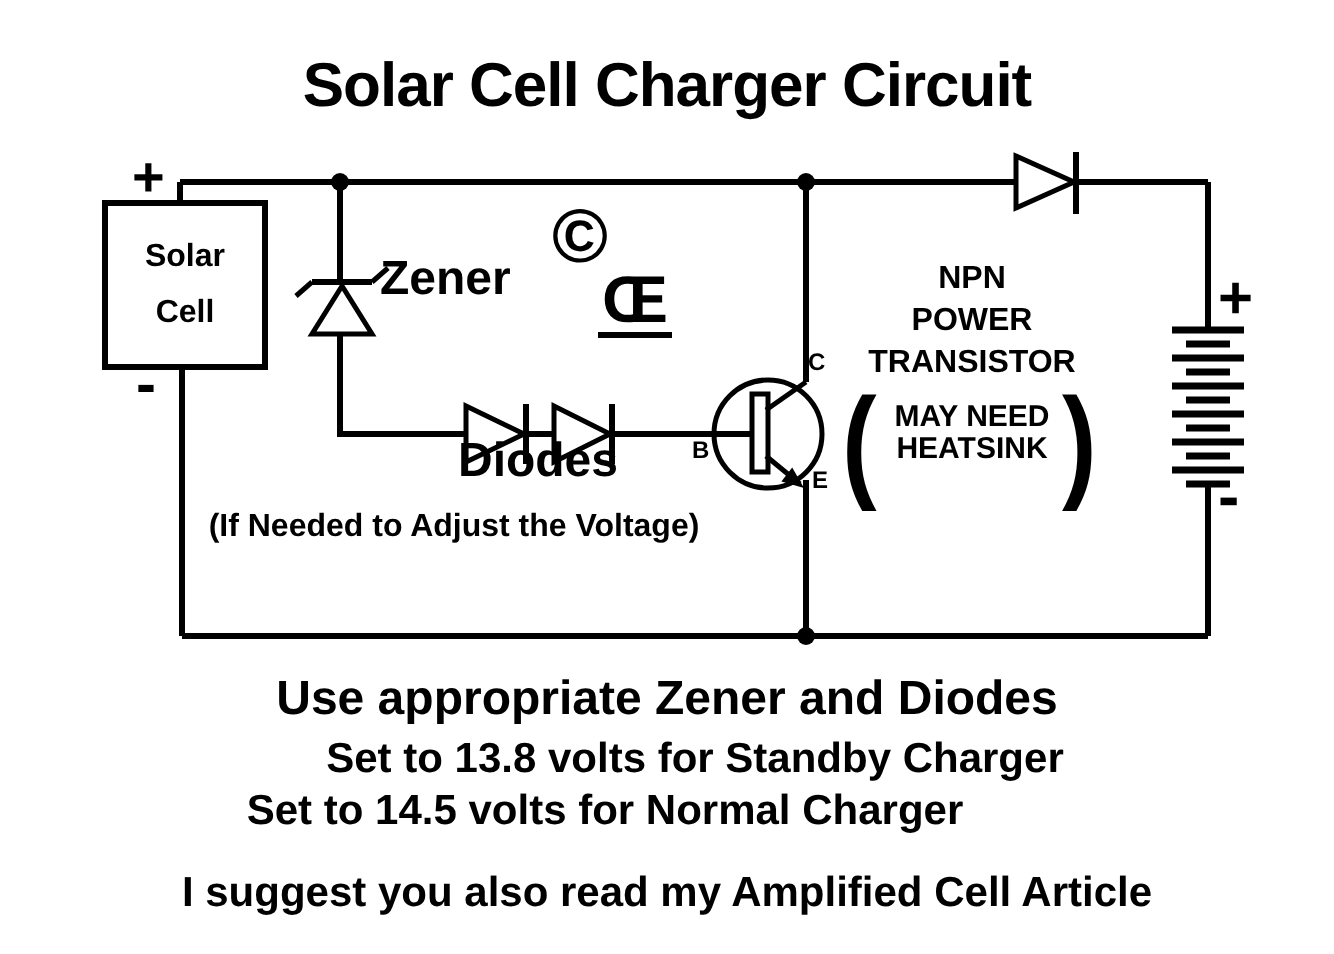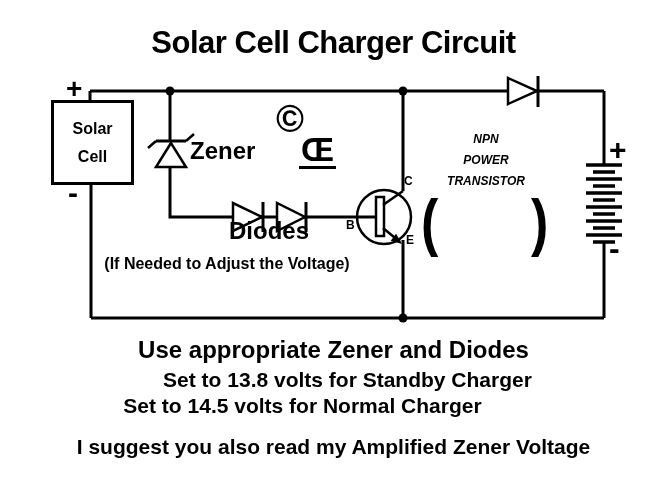--- a/index.html
+++ b/index.html
@@ -8,31 +8,31 @@
     font-family:"Liberation Sans",sans-serif;color:#000;overflow:hidden;padding-left:48px;
   }
   svg{position:absolute;left:0;top:0;}
   .t{position:absolute;font-weight:bold;color:#000;white-space:nowrap;line-height:1;}
   .center{text-align:center;}
   #title{left:0;top:27px;width:667px;font-size:31px;letter-spacing:-0.5px;}
   #solar-label{left:52px;top:101px;width:81px;height:83px;display:flex;flex-direction:column;
     align-items:center;justify-content:center;font-size:16px;line-height:28px;font-weight:bold;position:absolute;}
   #plus-solar{left:66px;top:75px;font-size:28px;}
   #minus-solar{left:68px;top:178px;font-size:30px;}
-  #zener-label{left:190px;top:139px;font-size:24px;}
+  #zener-label{left:190px;top:128px;font-size:24px;}
   #copyright{left:276px;top:100px;display:flex;align-items:baseline;position:absolute;font-weight:bold;}
   #copyright .sym{font-size:38px;line-height:38px;}
   #copyright .year{font-size:26px;margin-left:7px;}
   #initials{left:299px;top:134px;font-size:33px;line-height:31px;border-bottom:3px solid #000;padding:0 2px 1px 2px;}
   #diodes-label{left:189px;top:219px;width:160px;font-size:24px;}
   #diodes-caption{left:37px;top:256px;width:380px;font-size:16px;}
   #b-label{left:346px;top:219px;font-size:12px;}
   #c-label{left:404px;top:175px;font-size:12px;}
   #e-label{left:406px;top:234px;font-size:12px;}
-  #npn-block{left:416px;top:129px;width:140px;font-size:12px;line-height:21px;font-style:italic;}
+  #npn-block{left:416px;top:129px;width:140px;font-size:16px;line-height:21px;}
   #paren-left,#paren-right{top:191px;font-size:52px;line-height:52px;transform:scaleY(1.2);transform-origin:top;}
   #paren-left{left:421px;}
   #paren-right{left:531px;}
   #heatsink-note{left:438px;top:201px;width:96px;font-size:15px;line-height:16px;}
   #battery-plus{left:609px;top:135px;font-size:30px;}
   #battery-minus{left:609px;top:232px;font-size:32px;}
   #note1{left:0;top:338px;width:667px;font-size:24px;}
   #note2{left:14px;top:369px;width:667px;font-size:21px;}
   #note3{left:0;top:395px;width:605px;font-size:21px;}
   #note4{left:0;top:436px;width:667px;font-size:21px;}
@@ -121,23 +121,27 @@
   <div class="t" id="c-label">C</div>
   <div class="t" id="e-label">E</div>
 
   <div class="t center" id="npn-block">
     <div>NPN</div>
     <div>POWER</div>
     <div>TRANSISTOR</div>
   </div>
 
   <div class="t" id="paren-left">(</div>
+  <div class="t center" id="heatsink-note">
+    <div>MAY NEED</div>
+    <div>HEATSINK</div>
+  </div>
   <div class="t" id="paren-right">)</div>
 
   <div class="t" id="battery-plus">+</div>
   <div class="t" id="battery-minus">-</div>
 
   <div class="t center" id="note1">Use appropriate Zener and Diodes</div>
   <div class="t center" id="note2">Set to 13.8 volts for Standby Charger</div>
   <div class="t center" id="note3">Set to 14.5 volts for Normal Charger</div>
-  <div class="t center" id="note4">I suggest you also read my Amplified Zener Voltage</div>
+  <div class="t center" id="note4">I suggest you also read my Amplified Cell Article</div>
 
 </div>
 
 </body></html>

